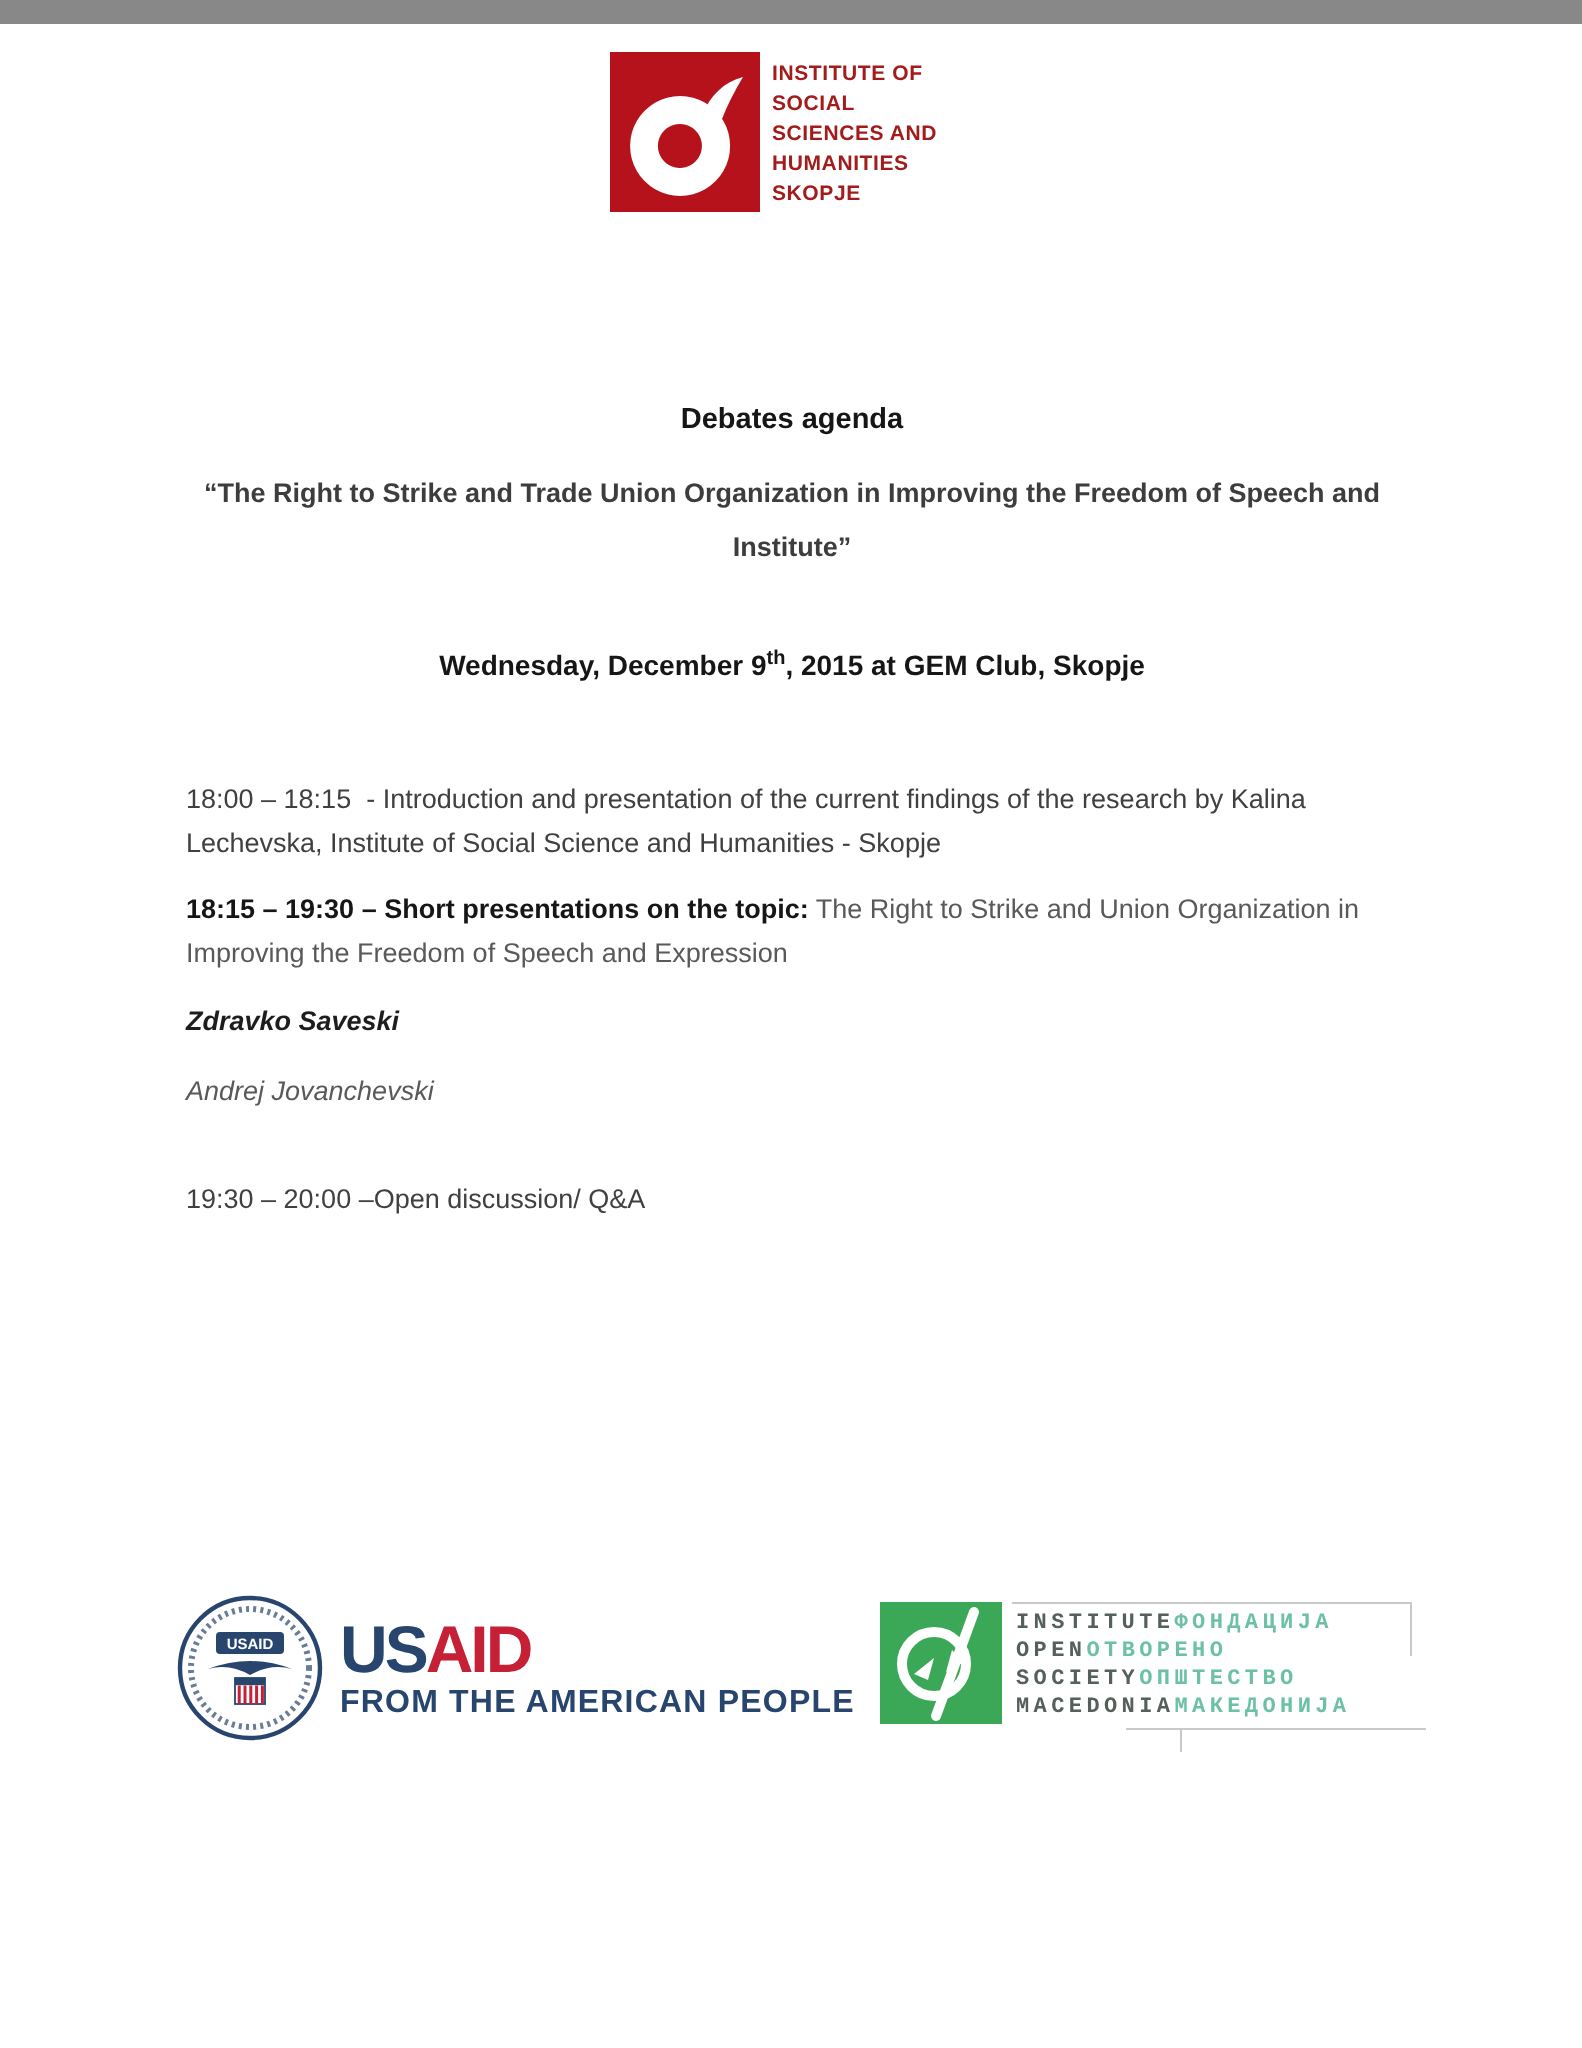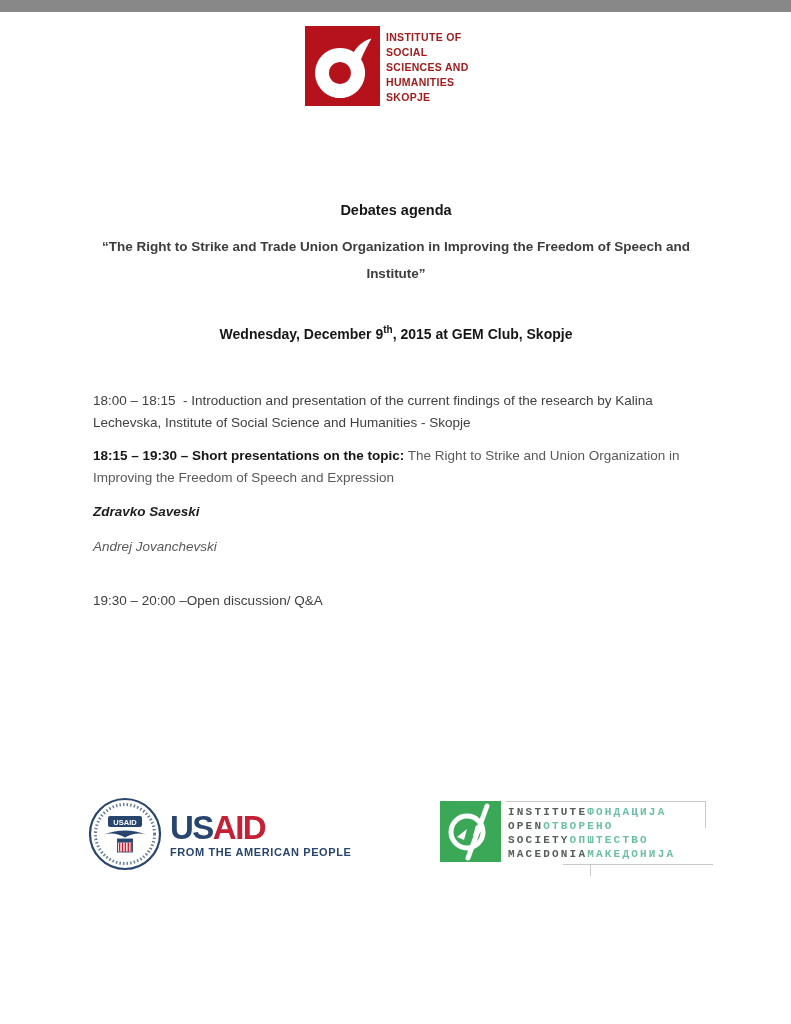--- a/index.html
+++ b/index.html
@@ -48,21 +48,21 @@
   .usaid { position:absolute; left:88px; top:785px; display:flex; align-items:center; gap:8px; }
   .usaid-seal { width:74px; height:74px; display:block; }
   .usaid-word { line-height:1; }
   .usaid-word .wm {
     font-size:33px; font-weight:bold; letter-spacing:-1.5px;
     font-family:"Liberation Sans", sans-serif;
   }
   .wm-us { color:#28456e; }
   .wm-aid { color:#c52036; }
   .usaid-tagline {
-    margin-top:3px; font-size:11px; font-weight:bold; letter-spacing:0.6px;
+    margin-top:3px; font-size:16px; font-weight:bold; letter-spacing:0.6px;
     color:#28456e;
   }
 
   .fosm { position:absolute; left:440px; top:789px; display:flex; gap:7px; }
   .fosm-mark { width:61px; height:61px; display:block; }
   .fosm-text {
     position:relative; padding-top:4px;
     font-family:"Liberation Mono", monospace;
     font-size:11px; font-weight:bold; letter-spacing:2.2px; line-height:14px;
     white-space:nowrap;

